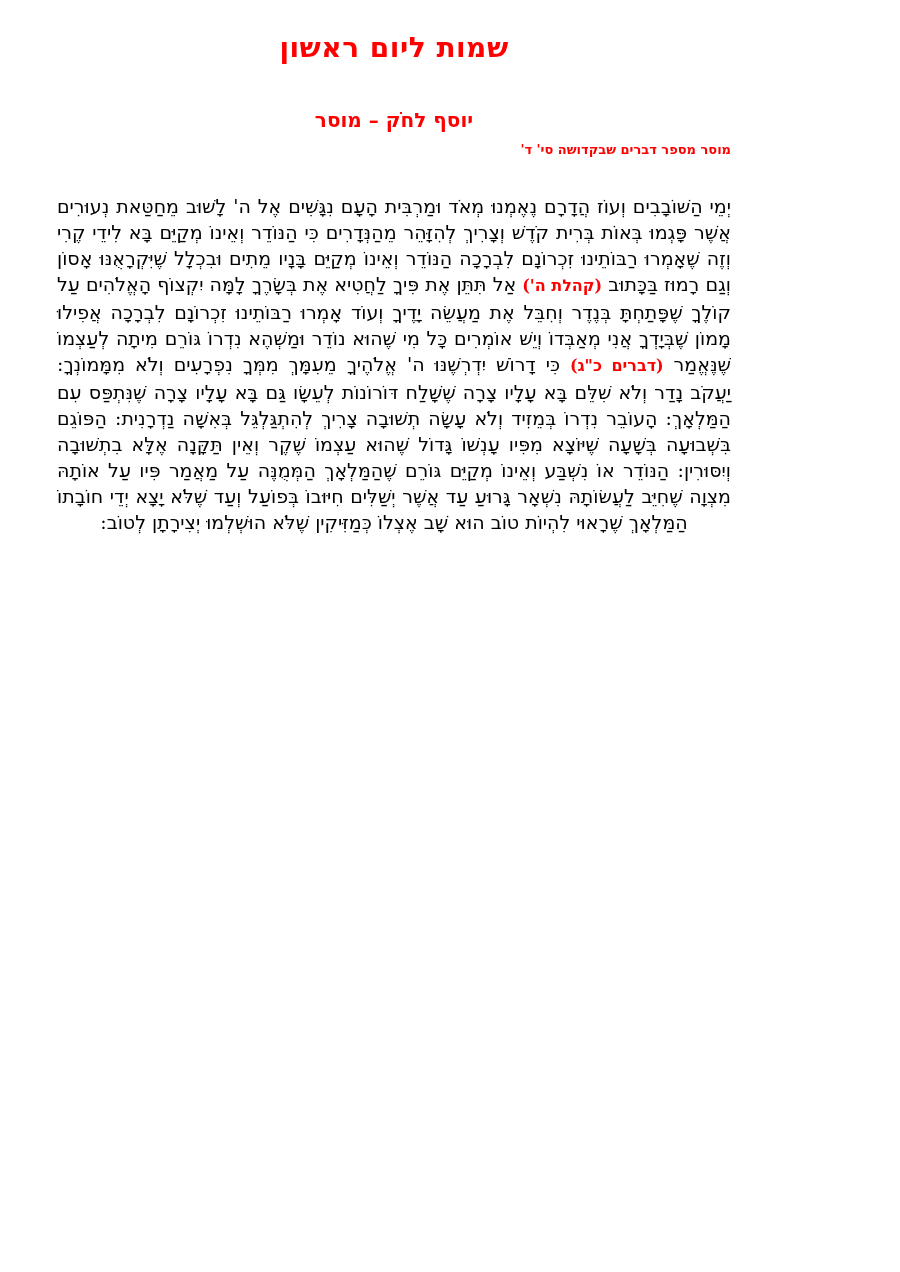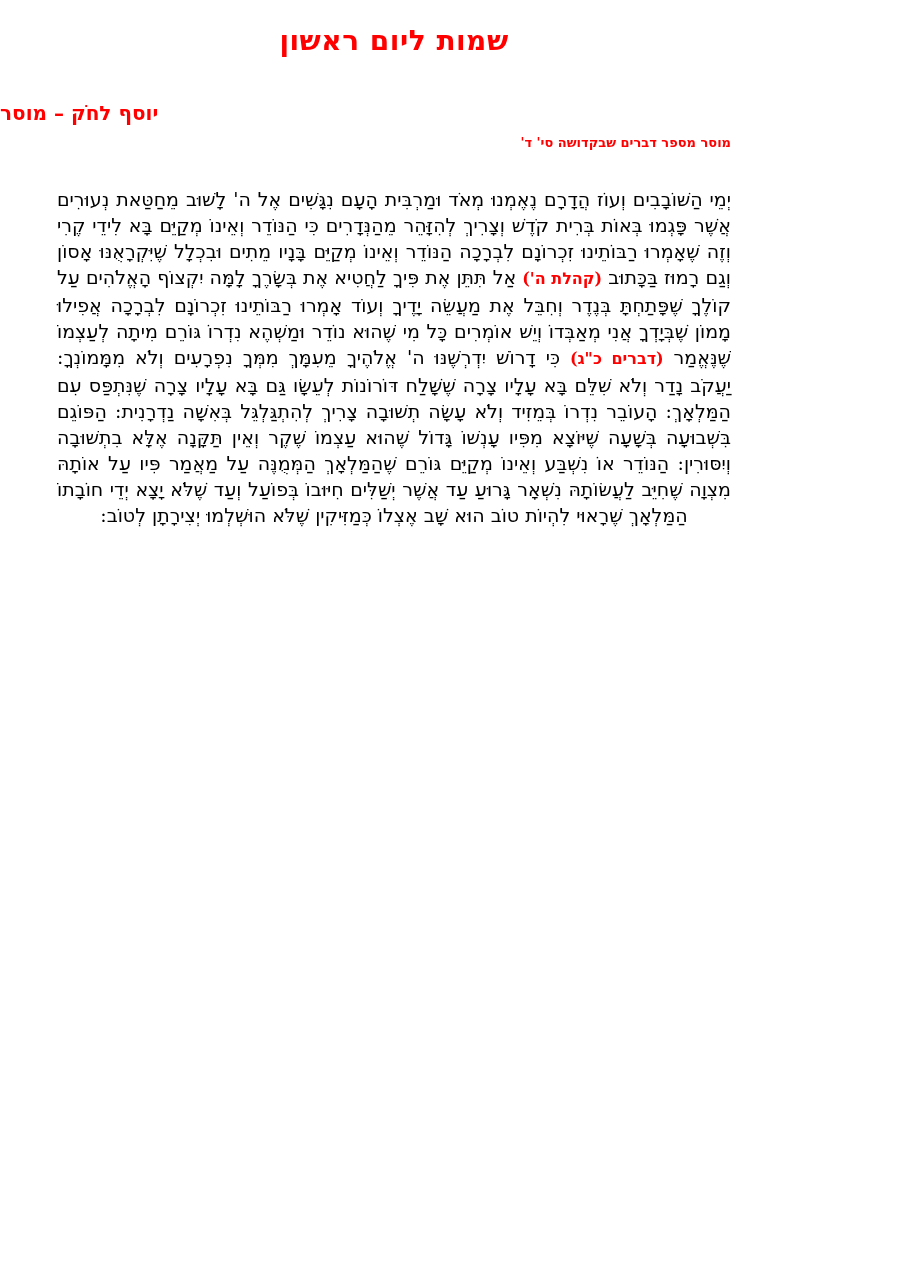--- a/index.html
+++ b/index.html
@@ -11,34 +11,34 @@
     width: 900px;
     min-height: 1272px;
     font-family: "DejaVu Serif", "DejaVu Sans", serif;
     color: #000000;
     box-sizing: border-box;
   }
   .page {
     width: 788px;
     min-height: 1272px;
     box-sizing: border-box;
-    padding-top: 24px;
+    padding-top: 31px;
   }
   .main-title {
     direction: rtl;
     text-align: center;
     color: #ff0000;
     font-size: 28px;
     font-weight: bold;
     margin: 0 0 0 0;
     letter-spacing: 0.5px;
   }
   .sub-title {
     direction: rtl;
-    text-align: left;
+    text-align: center;
     color: #ff0000;
     font-size: 20px;
     font-weight: bold;
     margin: 44px 0 0 0;
   }
   .source-line {
     direction: rtl;
     color: #ff0000;
     font-size: 13px;
     font-weight: bold;

